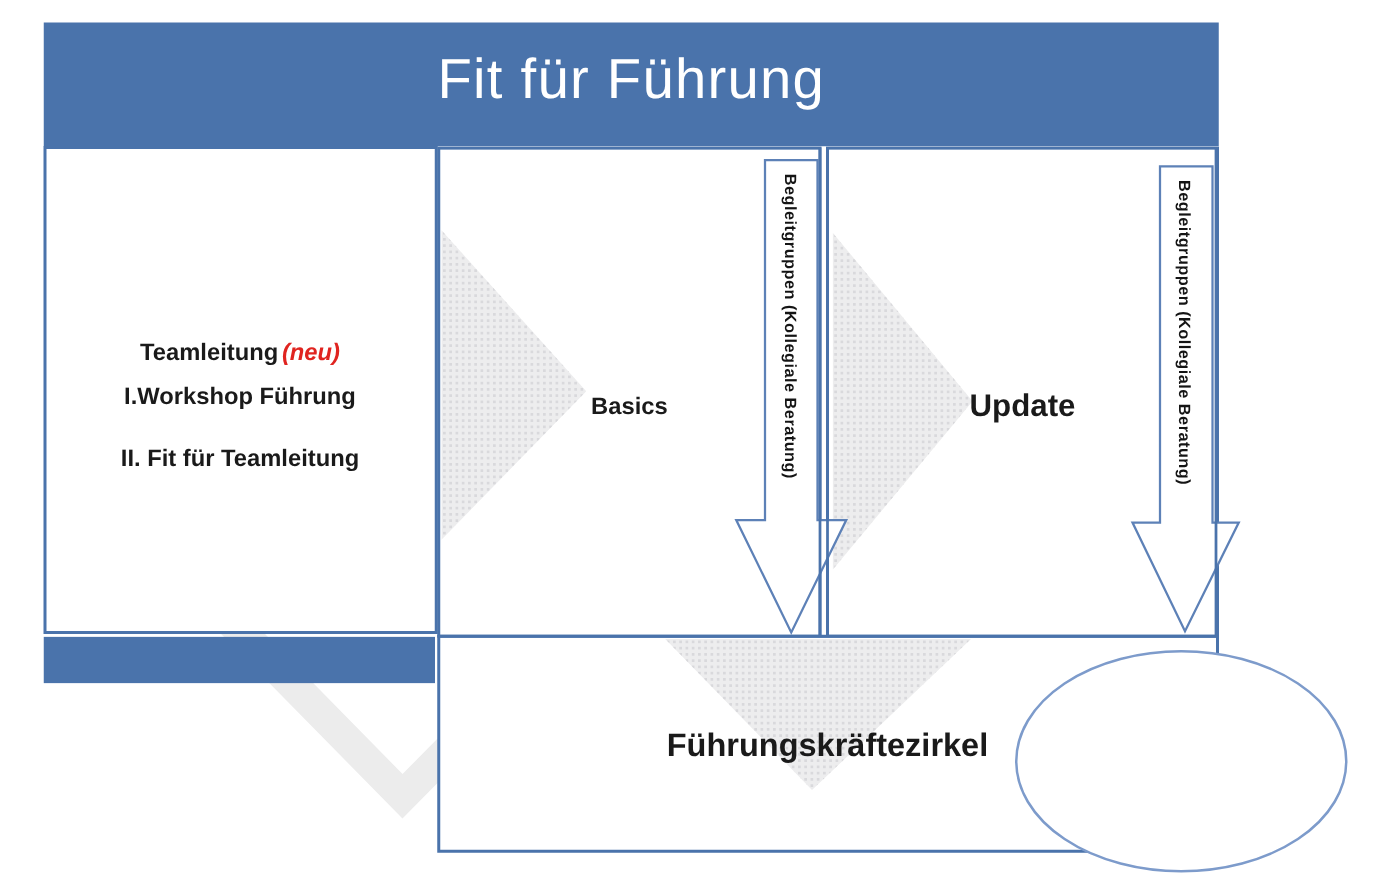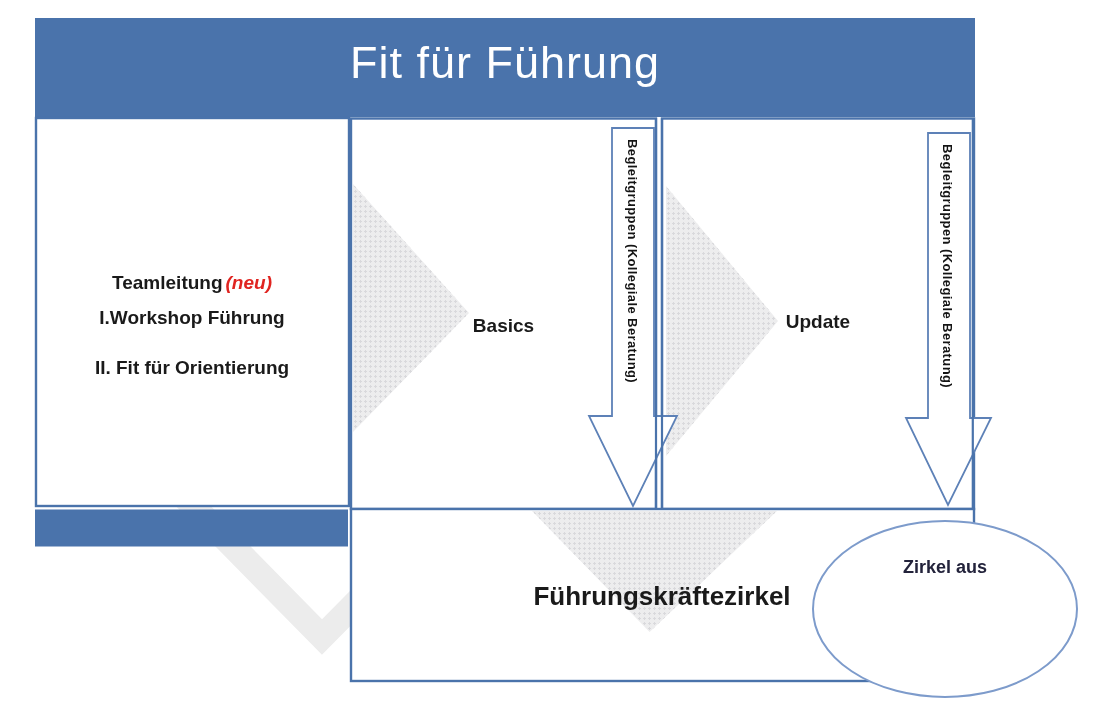--- a/index.html
+++ b/index.html
@@ -11,21 +11,21 @@
   .canvas svg{position:absolute;left:0;top:0;}
   .lbl{position:absolute;text-align:center;color:var(--text-black);}
   .title{
     left:35px;top:34px;width:940px;font-size:45px;font-weight:400;
     color:#ffffff;letter-spacing:1px;line-height:58px;
   }
   .leftline{left:35px;width:314px;font-weight:bold;font-size:19px;line-height:28px;}
   .l1{top:269px;} .l2{top:304px;} .l3{top:354px;}
   .neu{color:var(--red-accent);font-style:italic;margin-left:3px;}
   .basics-lbl{left:351px;width:305px;top:315px;font-weight:bold;font-size:19px;}
-  .update-lbl{left:662px;width:312px;top:311px;font-weight:bold;font-size:19px;}
+  .update-lbl{left:662px;width:312px;top:311px;font-weight:bold;font-size:25px;}
   .fk-lbl{left:350px;width:624px;top:581px;font-weight:bold;font-size:26px;}
   .ellipse-text{
     left:805px;top:551px;width:280px;font-weight:bold;font-size:18px;
     line-height:33px;color:var(--ellipse-text);
   }
   .varrow-text{
     position:absolute;writing-mode:vertical-rl;white-space:nowrap;
     font-weight:bold;font-size:13px;letter-spacing:0.4px;color:#141414;
   }
   .a1t{left:625px;top:139px;}
@@ -75,27 +75,26 @@
     <line class="oline" x1="662" y1="118" x2="662" y2="509"></line>
     <line class="oline" x1="972.8" y1="118" x2="972.8" y2="509"></line>
     <line class="oline" x1="351" y1="509" x2="974" y2="509"></line>
     <ellipse class="ell" cx="945" cy="609" rx="132" ry="88"></ellipse>
   </svg>
 
   <div class="lbl title">Fit für Führung</div>
 
   <div class="lbl leftline l1"><span>Teamleitung</span><span class="neu">(neu)</span></div>
   <div class="lbl leftline l2">I.Workshop Führung</div>
-  <div class="lbl leftline l3">II. Fit für Orientierung</div>
+  <div class="lbl leftline l3">II. Fit für Teamleitung</div>
 
   <div class="lbl basics-lbl">Basics</div>
   <div class="lbl update-lbl">Update</div>
 
   <div class="varrow-text a1t">Begleitgruppen (Kollegiale Beratung)</div>
   <div class="varrow-text a2t">Begleitgruppen (Kollegiale Beratung)</div>
 
   <div class="lbl fk-lbl">Führungskräftezirkel</div>
 
   <div class="lbl ellipse-text">
-    <div>Zirkel aus</div>
   </div>
 
 </div>
 
 </body></html>

